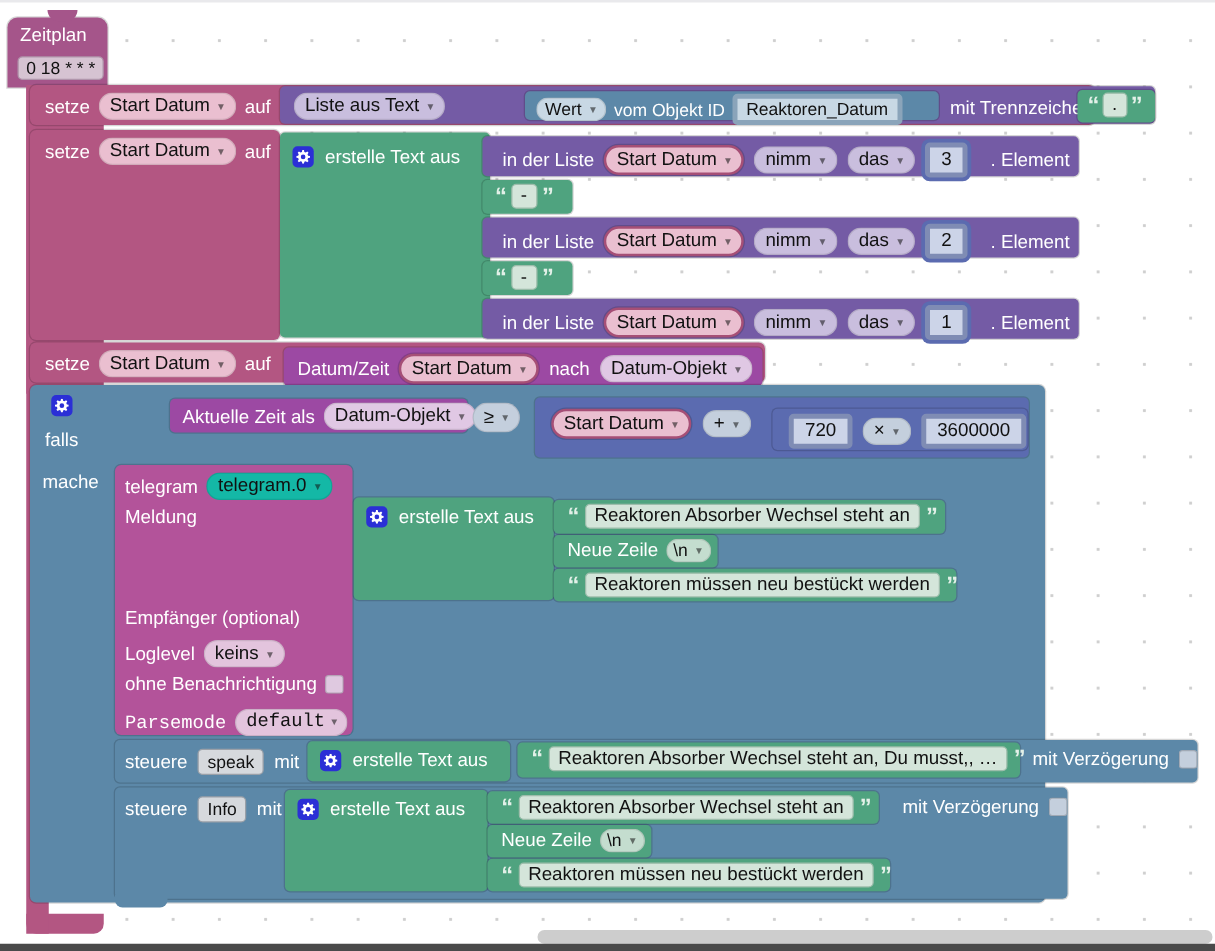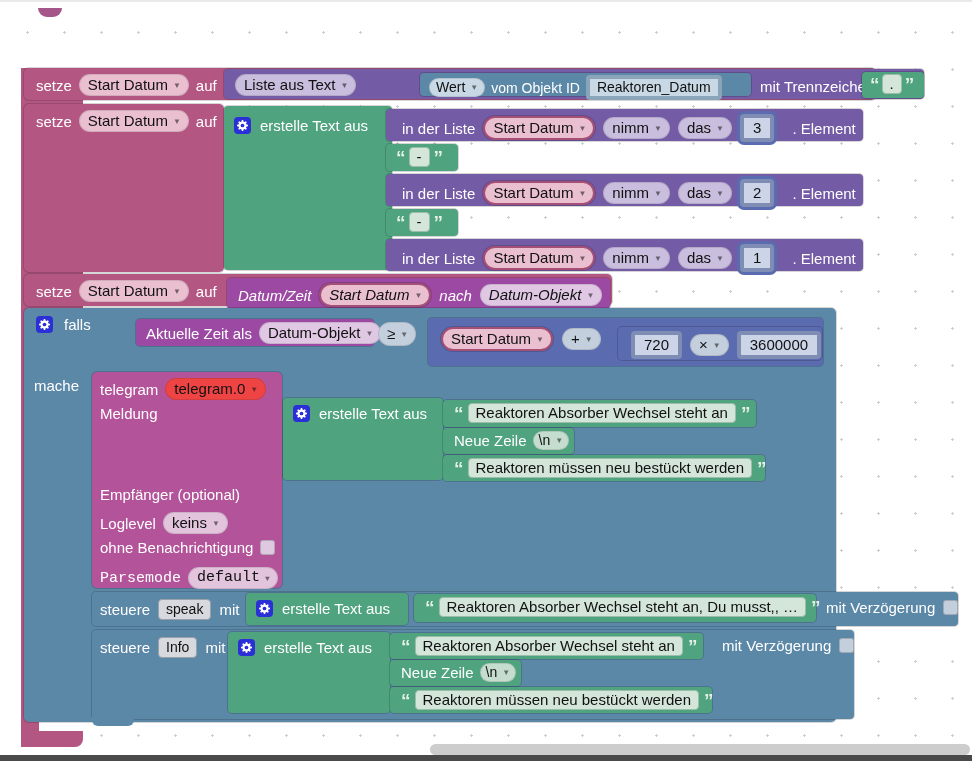--- a/index.html
+++ b/index.html
@@ -103,20 +103,24 @@
     position:absolute; left:0; top:0; width:972px; height:2px;
     background:#e9e9ec;
   }
 </style>
 </head>
 <body>
 
 <div id="workspace">
   <div id="topline"></div>
 
+  <div class="blk c-hat shadow" style="left:6px; top:14px; width:80px; height:56px; border-radius:8px 8px 0 0;">
+    <div class="lbl" style="position:absolute; left:10px; top:7px;">Zeitplan</div>
+    <div class="inp-gray" style="position:absolute; left:8px; top:31px; background:#d6c3d2; border-color:#b095ab; font-size:14px; padding:1px 6px 2px;">0 18 * * *</div>
+  </div>
 
   <div style="position:absolute; left:38px; top:8px; width:24px; height:9px; background:#a5558a; border-radius:0 0 9px 9px;"></div>
 
   <div class="c-var" style="position:absolute; left:21px; top:68px; width:62px; height:247px;"></div>
 
   <div class="c-var" style="position:absolute; left:21px; top:731px; width:62px; height:16px; border-radius:0 0 8px 8px;"></div>
   <div class="c-var" style="position:absolute; left:21px; top:68px; width:18px; height:679px;"></div>
 
   <div class="blk c-var shadow" style="left:24px; top:68px; width:852px; height:32px; border-radius:5px;">
     <div class="row" style="position:absolute; left:12px; top:6px;">
@@ -265,40 +269,40 @@
     <div class="row" style="position:absolute; left:12px; top:6px;">
       <span class="lbl">setze</span>
       <span class="fld" style="background:#eabfd0;">
         <span>Start Datum</span>
         <span class="car">▼</span>
       </span>
       <span class="lbl">auf</span>
     </div>
   </div>
 
-  <div class="blk c-datetime shadow" style="left:227px; top:278px; width:383px; height:31px; border-radius:4px;font-style:italic;">
+  <div class="blk c-datetime shadow" style="left:227px; top:278px; width:383px; height:31px; border-radius:4px;">
     <div class="row" style="position:absolute; left:11px; top:5px; gap:8px;">
       <span class="lbl">Datum/Zeit</span>
       <span class="fld shadow" style="background:#eabfd0; border:2px solid #a64f76;">
         <span>Start Datum</span>
         <span class="car">▼</span>
       </span>
       <span class="lbl">nach</span>
       <span class="fld" style="background:#e0c8e4;">
         <span>Datum-Objekt</span>
         <span class="car">▼</span>
       </span>
     </div>
   </div>
 
   <div class="blk c-logic shadow" style="left:24px; top:308px; width:812px; height:414px; border-radius:5px;"></div>
 
   <div style="position:absolute; left:90px; top:370px; width:760px; height:352px; background:transparent;"></div>
 
-  <div class="row" style="position:absolute; left:36px; top:316px; gap:11px;">
+  <div class="row" style="position:absolute; left:36px; top:316px; gap:11px;flex-direction:column;">
     <span class="gear">
       <svg width="11" height="11" viewBox="0 0 16 16">
         <path fill="#fff" d="M7 0h2l.4 2.2 1.6.7 1.9-1.2 1.4 1.4-1.2 1.9.7 1.6L16 7v2l-2.2.4-.7 1.6 1.2 1.9-1.4 1.4-1.9-1.2-1.6.7L9 16H7l-.4-2.2-1.6-.7-1.9 1.2-1.4-1.4 1.2-1.9-.7-1.6L0 9V7l2.2-.4.7-1.6L1.7 3.1 3.1 1.7l1.9 1.2 1.6-.7z"></path>
         <circle cx="8" cy="8" r="2.7" fill="#2b2fd6"></circle>
       </svg>
     </span>
     <span class="lbl">falls</span>
   </div>
   <span class="lbl" style="position:absolute; left:34px; top:377px;">mache</span>
 
@@ -337,21 +341,21 @@
         <span>×</span>
         <span class="car">▼</span>
       </span>
       <span class="inp" style="background:#ccd4e8; border-color:#7f8cb4; min-width:74px; justify-content:center;">3600000</span>
     </div>
   </div>
 
   <div class="blk c-send shadow" style="left:92px; top:372px; width:190px; height:216px; border-radius:5px;">
     <div class="row" style="position:absolute; left:8px; top:6px; gap:7px;">
       <span class="lbl">telegram</span>
-      <span class="fld" style="background:#ef4444;">
+      <span class="fld" style="background:#14b8a6;">
         <span>telegram.0</span>
         <span class="car">▼</span>
       </span>
     </div>
     <span class="lbl" style="position:absolute; left:8px; top:34px;">Meldung</span>
     <span class="lbl" style="position:absolute; left:8px; top:115px;">Empfänger (optional)</span>
     <div class="row" style="position:absolute; left:8px; top:140px; gap:7px;">
       <span class="lbl">Loglevel</span>
       <span class="fld" style="background:#e3c4dd;">
         <span>keins</span>

